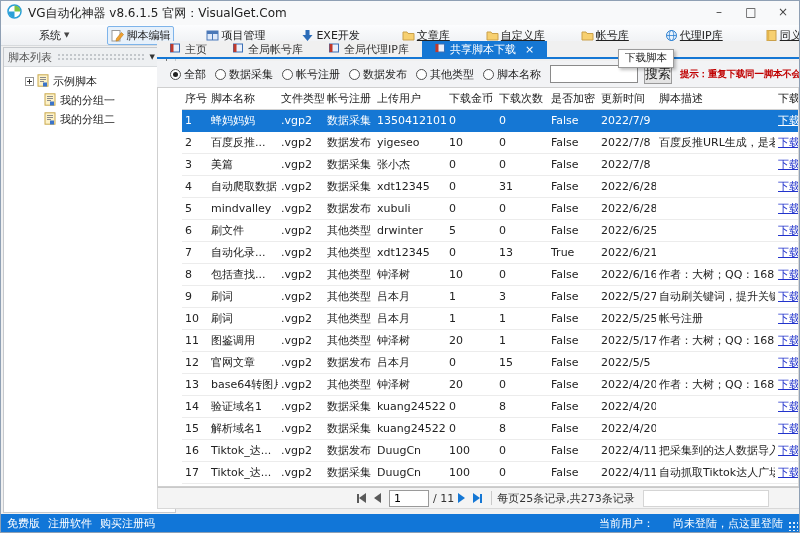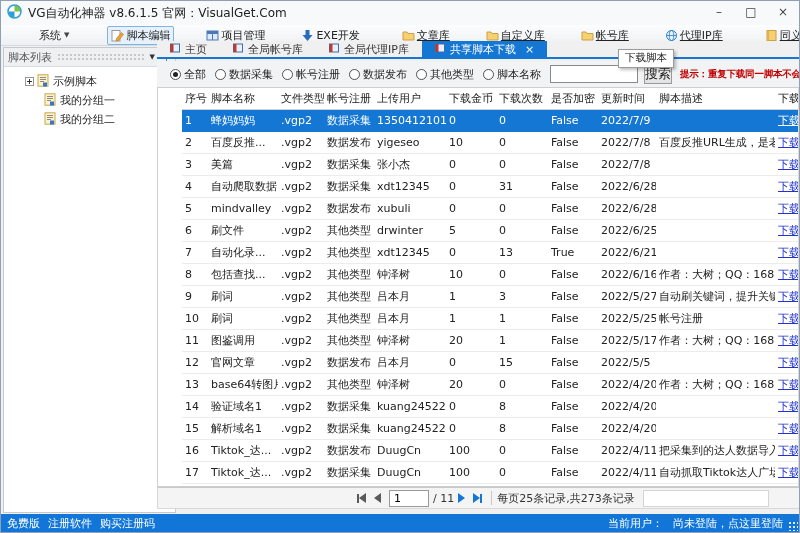--- a/index.html
+++ b/index.html
@@ -109,21 +109,21 @@
   .pg-blue { color:#1577d4; }
   .pg-sep { width:1px; height:14px; background:#c9c9c9; margin:0 5px; }
   .page-input { width:40px; height:17px; border:1px solid #9a9a9a; background:#fff;
                 font-size:11px; padding:0 4px; font-family:inherit; margin:0 4px; }
   .pg-box { width:126px; height:17px; background:#fff; border:1px solid #d5d5d5; margin-left:8px; }
 
   
   .statusbar { position:absolute; left:0; right:0; bottom:0; height:18px; background:#1176d8;
                color:#fff; font-size:11px; display:flex; align-items:center; padding:0 16px 0 6px; }
   .statusbar .slink { margin-right:8px; }
-  .sb-right { margin-left:auto; display:flex; gap:10px; }
+  .sb-right { margin-left:auto; display:flex; gap:19px; }
   .grip-corner { position:absolute; right:1px; bottom:1px; width:10px; height:10px;
                  background:radial-gradient(rgba(255,255,255,.85) 1px, transparent 1.2px);
                  background-size:4px 4px; }
 
   
   .tooltip { position:absolute; left:617px; top:48px; background:#fff; border:1px solid #9b9b9b;
              box-shadow:2px 2px 3px rgba(0,0,0,.25); font-size:10.5px; color:#222;
              padding:1px 6px 2px; z-index:40; white-space:nowrap; }
 </style>
 </head>

